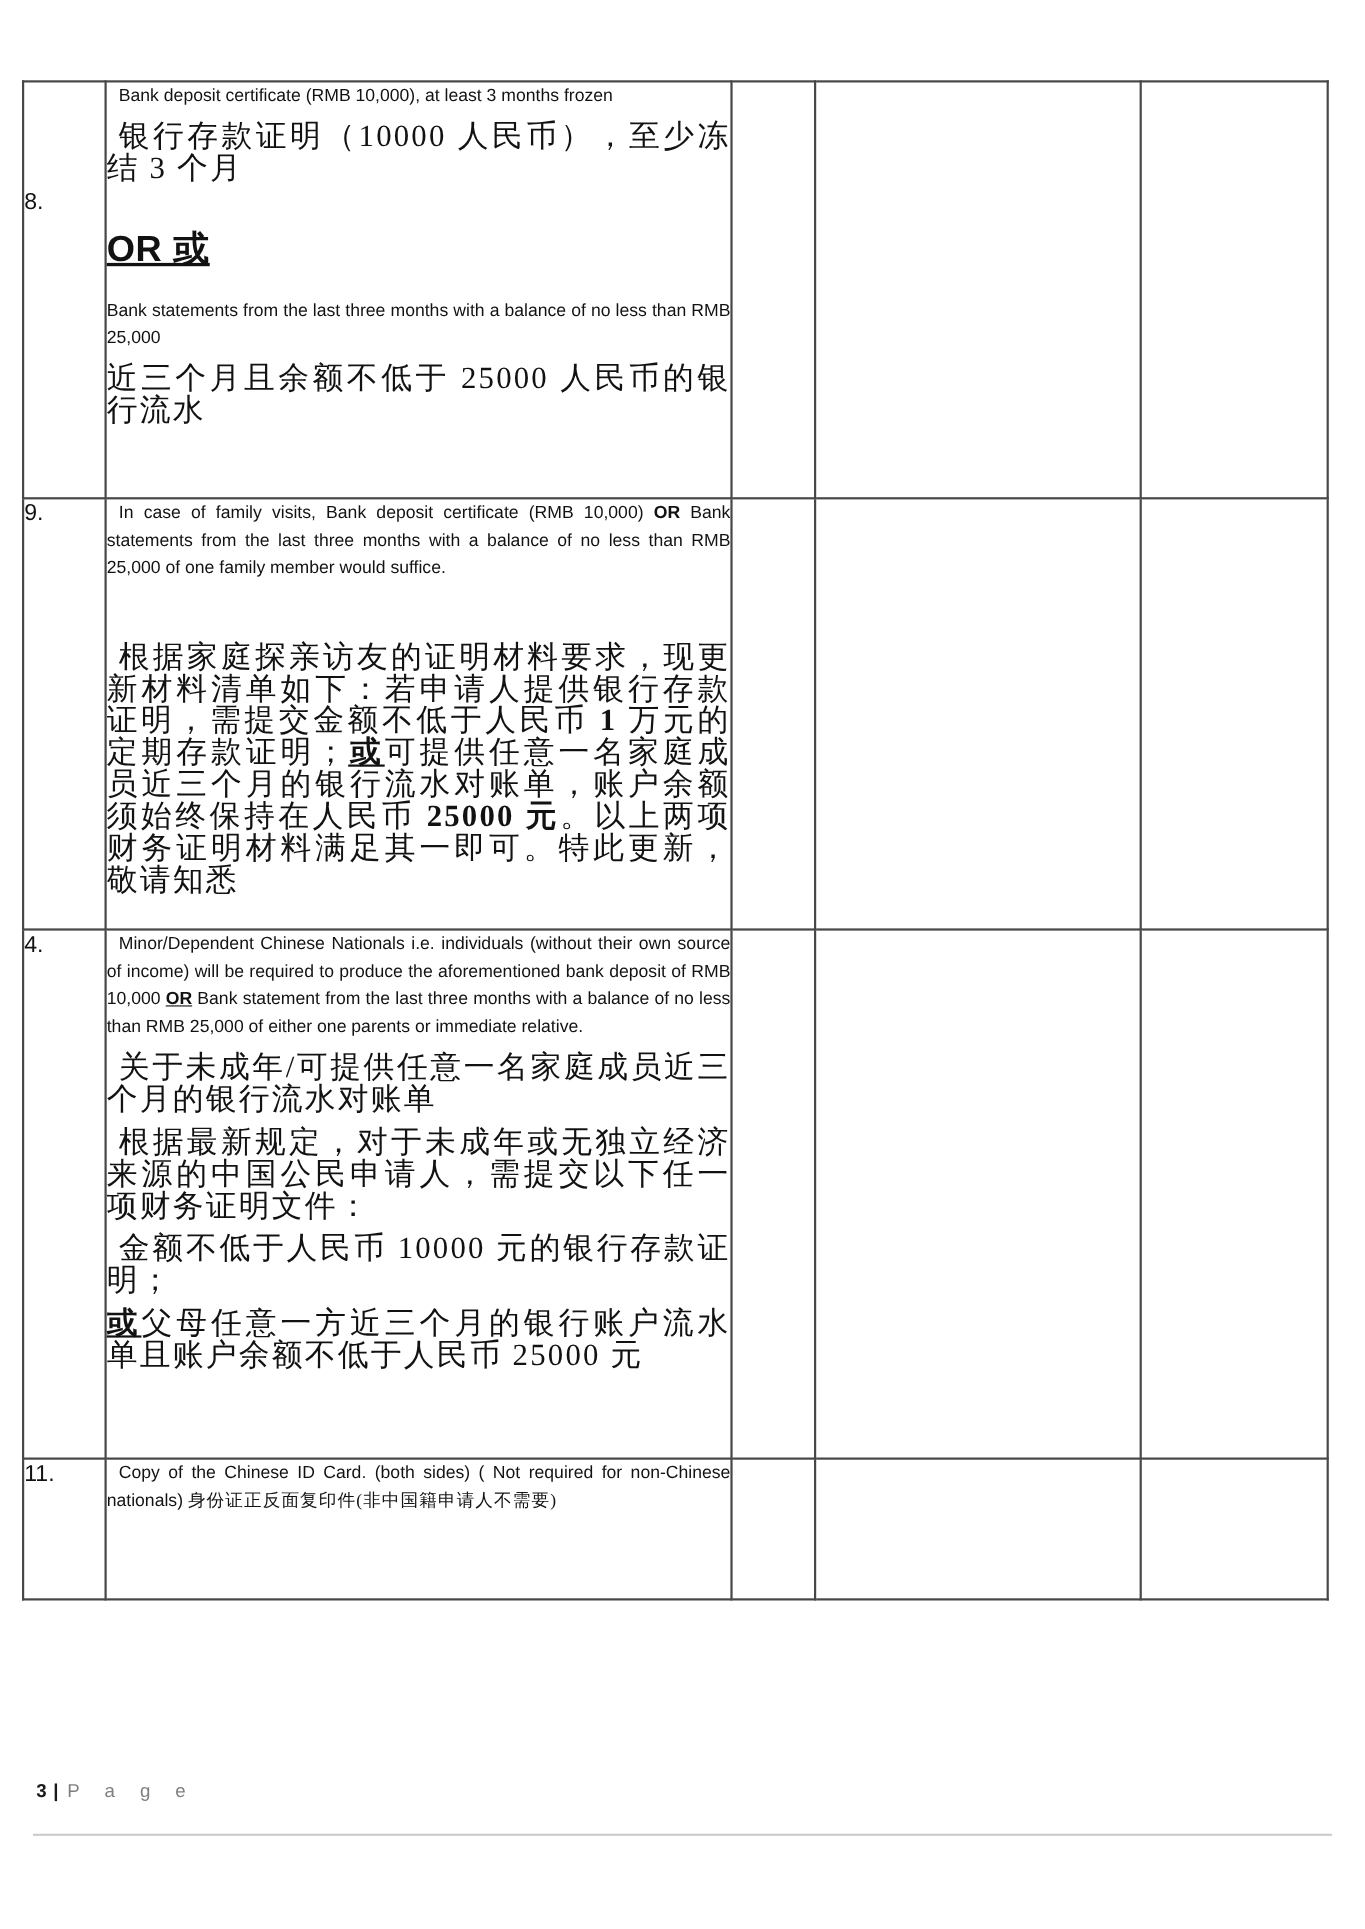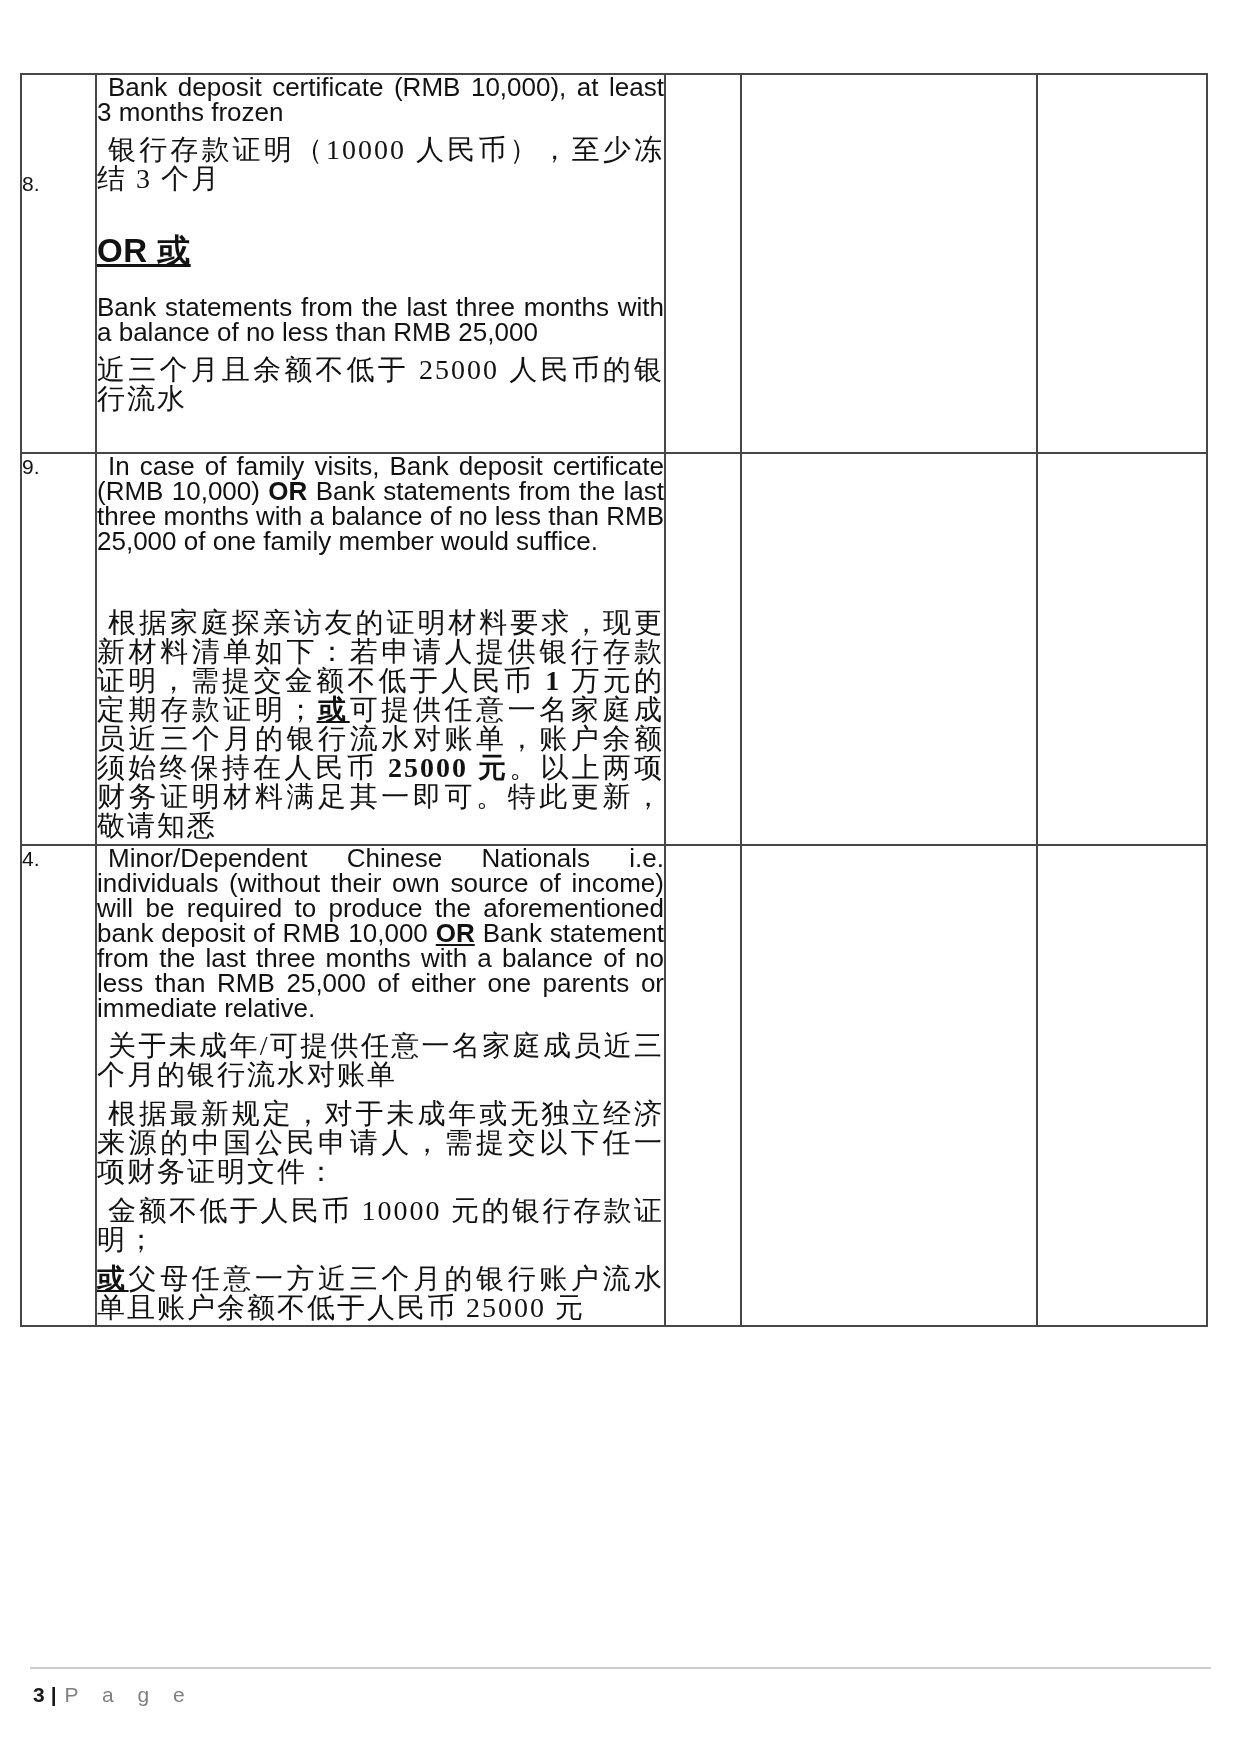--- a/index.html
+++ b/index.html
@@ -33,21 +33,21 @@
   
   tr.r0{height:379px;}
   tr.r1{height:392px;}
   tr.r2{height:481px;}
   tr.r3{height:128px;}
   tr.r0 td.num-cell{padding-top:96px;}
 
   .para{margin:0;}
   .para + .para{margin-top:10px;}
   .en{
-    font-size:26px;line-height:25px;
+    font-size:16px;line-height:25px;
     text-align:justify;
   }
   .zh{
     font-family:"Liberation Serif","DejaVu Serif",serif;
     font-size:28px;line-height:29px;
     letter-spacing:2px;
     text-align:justify;
   }
   .indent{text-indent:11px;}
   .gap-top{margin-top:54px !important;}
@@ -64,22 +64,22 @@
     letter-spacing:1px;
   }
 
   
   .footer-rule{
     position:absolute;left:30px;top:1667px;
     width:1181px;height:0;
     border-top:2px solid #cccccc;
   }
   .page-footer{
-    position:absolute;left:33px;top:1680px;
-    font-size:21px;line-height:30px;
+    position:absolute;left:33px;top:1614px;
+    font-size:17px;line-height:30px;
     white-space:nowrap;
   }
   .footer-num{font-weight:bold;color:#1a1a1a;}
   .footer-sep{color:#1a1a1a;font-weight:bold;margin:0 8px 0 6px;}
   .footer-label{color:#7f7f7f;letter-spacing:9px;}
 </style>
 </head>
 <body>
 
 <div class="page">
@@ -122,20 +122,29 @@
             <p class="para en indent"><span>Minor/Dependent Chinese Nationals i.e. individuals (without their own source of income) will be required to produce the aforementioned bank deposit of RMB 10,000 </span><span class="seg-b seg-u">OR</span><span> Bank statement from the last three months with a balance of no less than RMB 25,000 of either one parents or immediate relative.</span></p>
             <p class="para zh indent"><span>关于未成年/可提供任意一名家庭成员近三个月的银行流水对账单</span></p>
             <p class="para zh indent"><span>根据最新规定，对于未成年或无独立经济来源的中国公民申请人，需提交以下任一项财务证明文件：</span></p>
             <p class="para zh indent"><span>金额不低于人民币 10000 元的银行存款证明；</span></p>
             <p class="para zh"><span class="seg-b seg-u">或</span><span>父母任意一方近三个月的银行账户流水单且账户余额不低于人民币 25000 元</span></p>
           </td>
           <td class="empty-cell"></td>
           <td class="empty-cell"></td>
           <td class="empty-cell"></td>
         </tr>
+        <tr class="r3">
+          <td class="num-cell">11.</td>
+          <td class="desc-cell">
+            <p class="para en indent"><span>Copy of the Chinese ID Card. (both sides) ( Not required for non-Chinese nationals) </span><span class="seg-cjk">身份证正反面复印件(非中国籍申请人不需要)</span></p>
+          </td>
+          <td class="empty-cell"></td>
+          <td class="empty-cell"></td>
+          <td class="empty-cell"></td>
+        </tr>
       </tbody>
   </table>
 
   <div class="footer-rule"></div>
 
   <div class="page-footer">
     <span class="footer-num">3</span><span class="footer-sep">|</span><span class="footer-label">P a g e</span>
   </div>
 
 </div>

